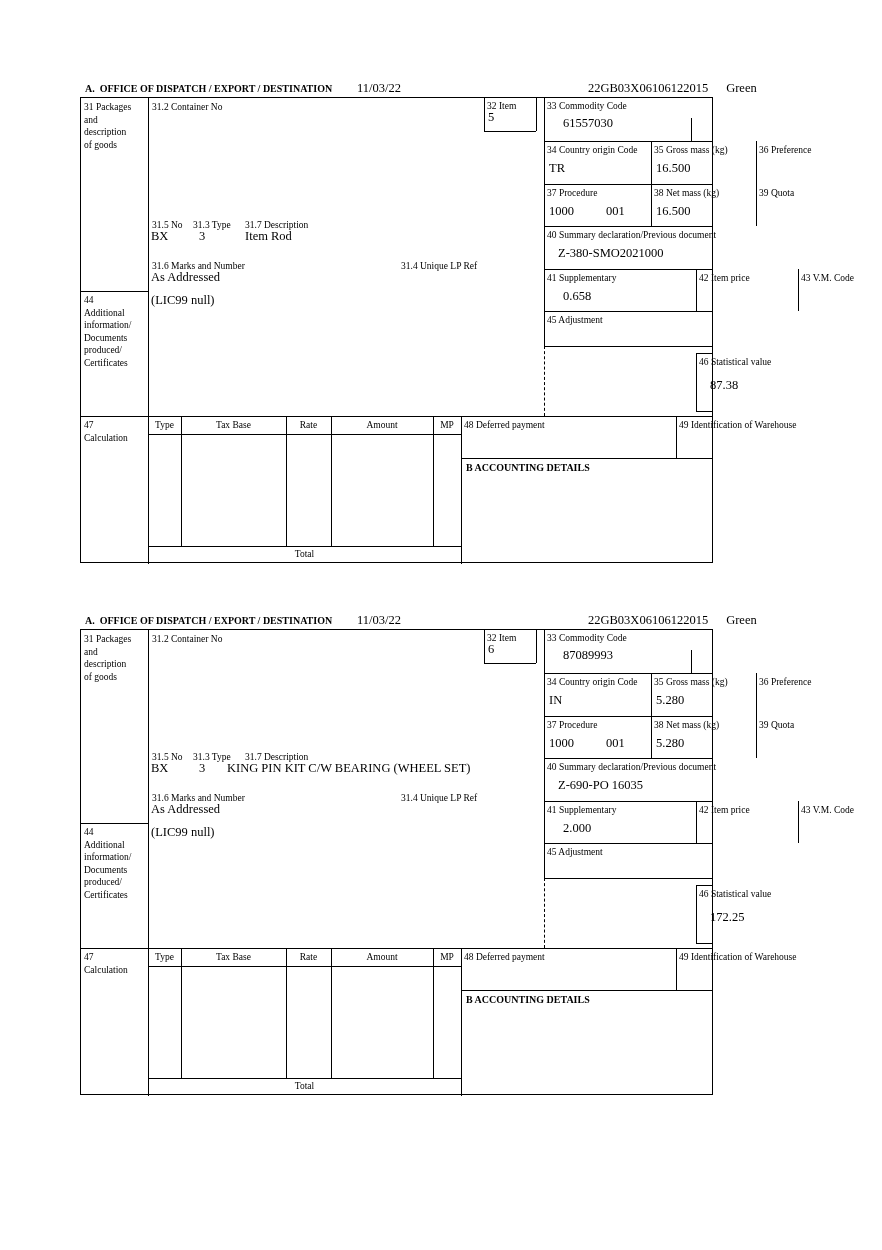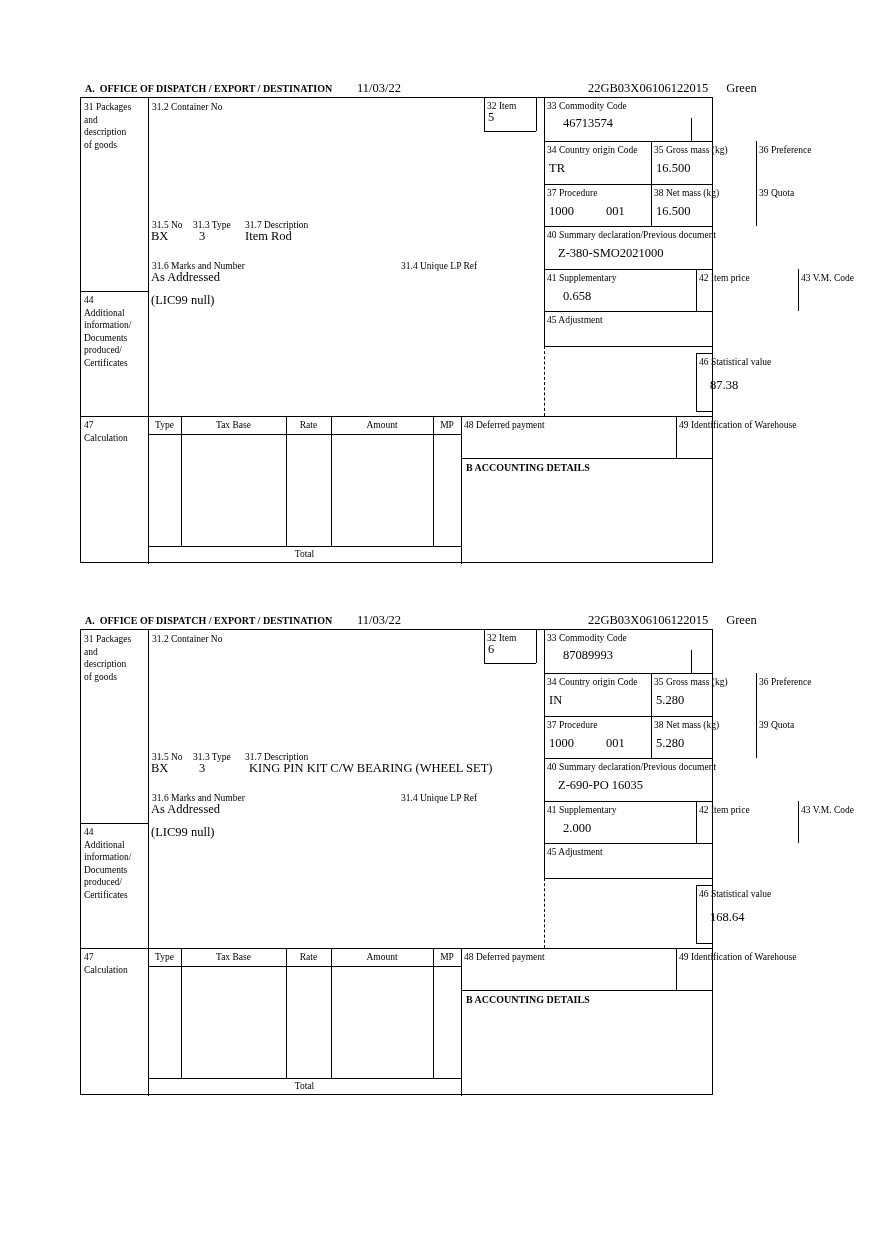--- a/index.html
+++ b/index.html
@@ -89,21 +89,21 @@
     <div class="lbl" style="left:164px;top:121px">31.7 Description</div>
     <div class="val" style="left:70px;top:132px">BX</div>
     <div class="val" style="left:118px;top:132px">3</div>
     <div class="val" style="left:164px;top:132px">Item Rod</div>
     <div class="lbl" style="left:71px;top:162px">31.6 Marks and Number</div>
     <div class="lbl" style="left:320px;top:162px">31.4 Unique LP Ref</div>
     <div class="val" style="left:70px;top:173px">As Addressed</div>
     <div class="val" style="left:70px;top:196px">(LIC99 null)</div>
 
     <div class="lbl" style="left:466px;top:2px">33 Commodity Code</div>
-    <div class="val" style="left:482px;top:19px">46713574</div>
+    <div class="val" style="left:482px;top:19px">61557030</div>
     <div class="lbl" style="left:466px;top:46px">34 Country origin Code</div>
     <div class="val" style="left:468px;top:64px">TR</div>
     <div class="lbl" style="left:573px;top:46px">35 Gross mass (kg)</div>
     <div class="val" style="left:575px;top:64px">16.500</div>
     <div class="lbl" style="left:678px;top:46px">36 Preference</div>
     <div class="lbl" style="left:466px;top:89px">37 Procedure</div>
     <div class="val" style="left:468px;top:107px"><span>1000</span><span class="proc2">001</span></div>
     <div class="lbl" style="left:573px;top:89px">38 Net mass (kg)</div>
     <div class="val" style="left:575px;top:107px">16.500</div>
     <div class="lbl" style="left:678px;top:89px">39 Quota</div>
@@ -184,21 +184,21 @@
 Calculation</div>
 
     <div class="lbl" style="left:71px;top:3px">31.2 Container No</div>
     <div class="lbl" style="left:406px;top:2px">32 Item</div>
     <div class="val" style="left:407px;top:13px">6</div>
     <div class="lbl" style="left:71px;top:121px">31.5 No</div>
     <div class="lbl" style="left:112px;top:121px">31.3 Type</div>
     <div class="lbl" style="left:164px;top:121px">31.7 Description</div>
     <div class="val" style="left:70px;top:132px">BX</div>
     <div class="val" style="left:118px;top:132px">3</div>
-    <div class="val" style="left:168px;top:132px">KING PIN KIT C/W BEARING (WHEEL SET)</div>
+    <div class="val" style="left:146px;top:132px">KING PIN KIT C/W BEARING (WHEEL SET)</div>
     <div class="lbl" style="left:71px;top:162px">31.6 Marks and Number</div>
     <div class="lbl" style="left:320px;top:162px">31.4 Unique LP Ref</div>
     <div class="val" style="left:70px;top:173px">As Addressed</div>
     <div class="val" style="left:70px;top:196px">(LIC99 null)</div>
 
     <div class="lbl" style="left:466px;top:2px">33 Commodity Code</div>
     <div class="val" style="left:482px;top:19px">87089993</div>
     <div class="lbl" style="left:466px;top:46px">34 Country origin Code</div>
     <div class="val" style="left:468px;top:64px">IN</div>
     <div class="lbl" style="left:573px;top:46px">35 Gross mass (kg)</div>
@@ -210,21 +210,21 @@
     <div class="val" style="left:575px;top:107px">5.280</div>
     <div class="lbl" style="left:678px;top:89px">39 Quota</div>
     <div class="lbl" style="left:466px;top:131px">40 Summary declaration/Previous document</div>
     <div class="val" style="left:477px;top:149px">Z-690-PO 16035</div>
     <div class="lbl" style="left:466px;top:174px">41 Supplementary</div>
     <div class="val" style="left:482px;top:192px">2.000</div>
     <div class="lbl" style="left:618px;top:174px">42 Item price</div>
     <div class="lbl" style="left:720px;top:174px">43 V.M. Code</div>
     <div class="lbl" style="left:466px;top:216px">45 Adjustment</div>
     <div class="lbl" style="left:618px;top:258px">46 Statistical value</div>
-    <div class="val" style="left:629px;top:281px">168.64</div>
+    <div class="val" style="left:629px;top:281px">172.25</div>
 
     <div class="lbl ctr" style="left:67px;top:321px;width:33px">Type</div>
     <div class="lbl ctr" style="left:100px;top:321px;width:105px">Tax Base</div>
     <div class="lbl ctr" style="left:205px;top:321px;width:45px">Rate</div>
     <div class="lbl ctr" style="left:250px;top:321px;width:102px">Amount</div>
     <div class="lbl ctr" style="left:352px;top:321px;width:28px">MP</div>
     <div class="lbl ctr" style="left:67px;top:450px;width:313px">Total</div>
 
     <div class="lbl" style="left:383px;top:321px">48 Deferred payment</div>
     <div class="lbl" style="left:598px;top:321px">49 Identification of Warehouse</div>

